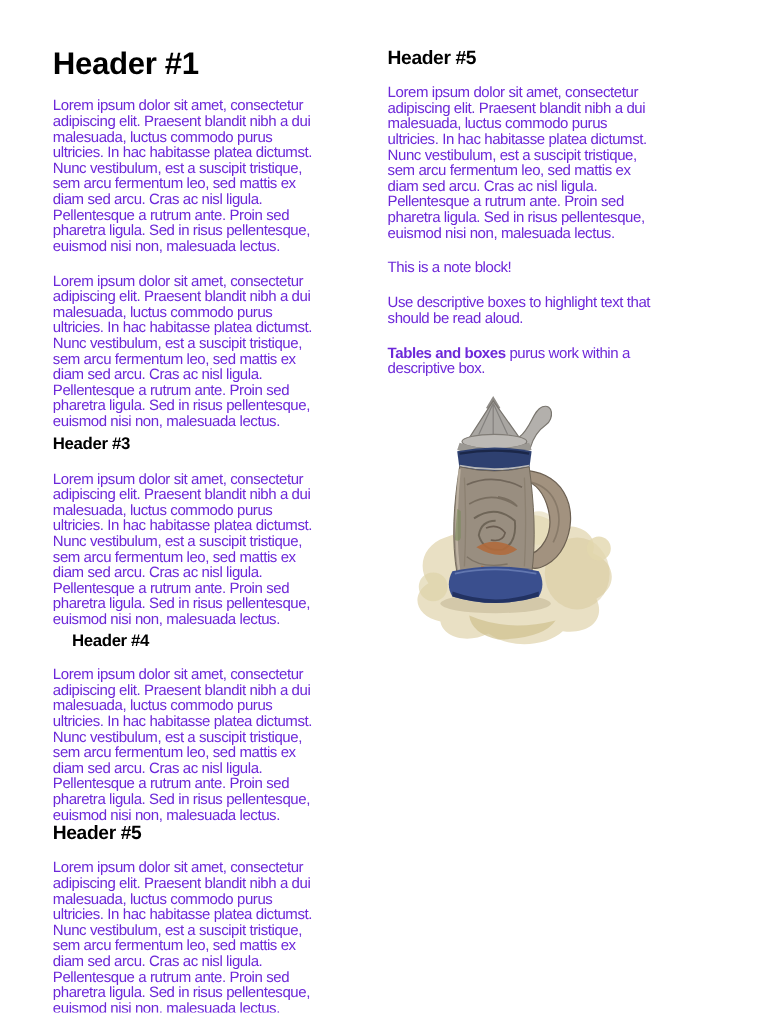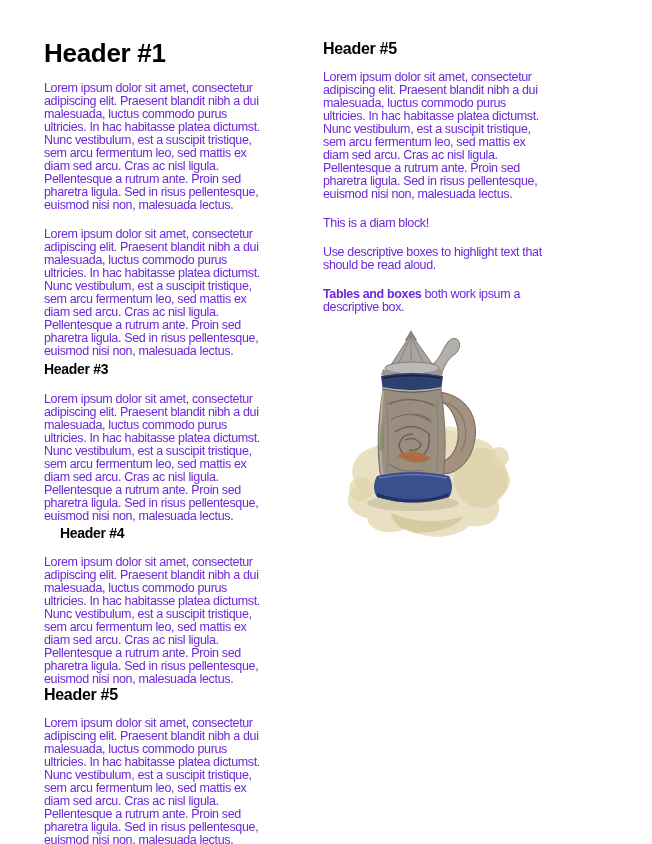--- a/index.html
+++ b/index.html
@@ -120,26 +120,26 @@
 adipiscing elit. Praesent blandit nibh a dui
 malesuada, luctus commodo purus
 ultricies. In hac habitasse platea dictumst.
 Nunc vestibulum, est a suscipit tristique,
 sem arcu fermentum leo, sed mattis ex
 diam sed arcu. Cras ac nisl ligula.
 Pellentesque a rutrum ante. Proin sed
 pharetra ligula. Sed in risus pellentesque,
 euismod nisi non, malesuada lectus.</p>
 
-    <p class="body-text">This is a diam block!</p>
+    <p class="body-text">This is a note block!</p>
 
     <p class="body-text">Use descriptive boxes to highlight text that
 should be read aloud.</p>
 
-    <p class="body-text"><strong>Tables and boxes</strong><span> both work ipsum a
+    <p class="body-text"><strong>Tables and boxes</strong><span> purus work within a
 descriptive box.</span></p>
 
     <figure class="stein-figure">
       <svg width="200" height="215" viewBox="0 0 200 215" xmlns="http://www.w3.org/2000/svg" role="img">
 
         <g>
           <path d="M40 120 C22 126 16 144 26 158 C10 168 16 186 36 190 C38 203 58 209 76 200 C94 213 124 211 138 198 C160 201 174 188 166 171 C185 161 182 140 163 133 C168 117 151 107 135 112 C126 100 106 98 98 106 L62 112 Z" fill="#e9e0c4"></path>
           <ellipse cx="150" cy="150" rx="27" ry="30" fill="#d8cb9f" opacity="0.55"></ellipse>
           <path d="M60 185 Q92 199 132 189 Q122 204 84 205 Q62 200 60 185 Z" fill="#cfc08f" opacity="0.7"></path>
           <circle cx="168" cy="129" r="10" fill="#e2d7ae" opacity="0.8"></circle>

